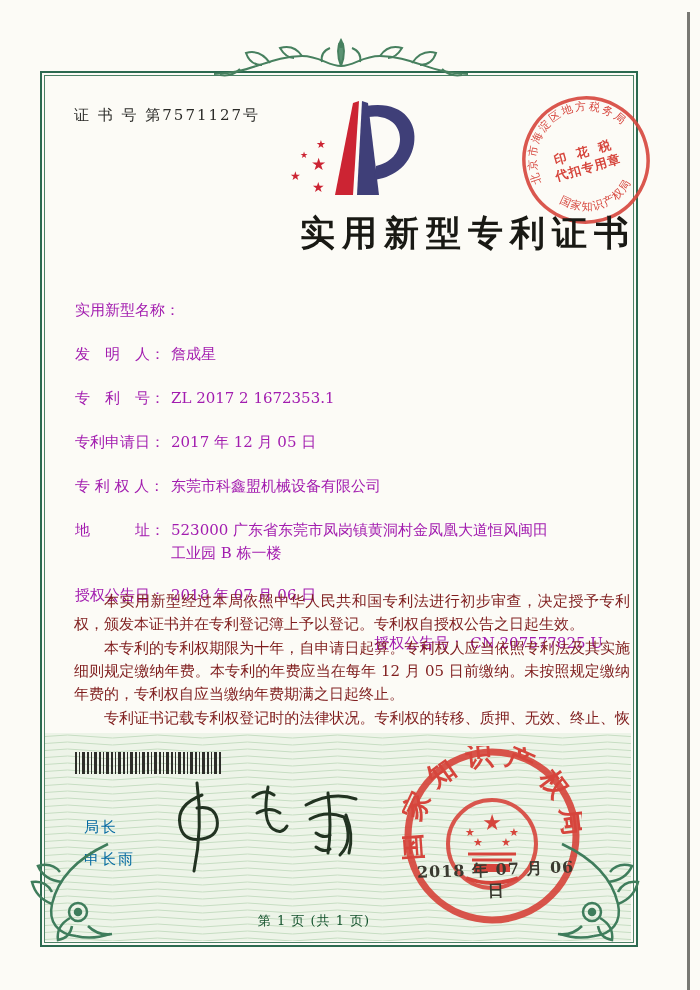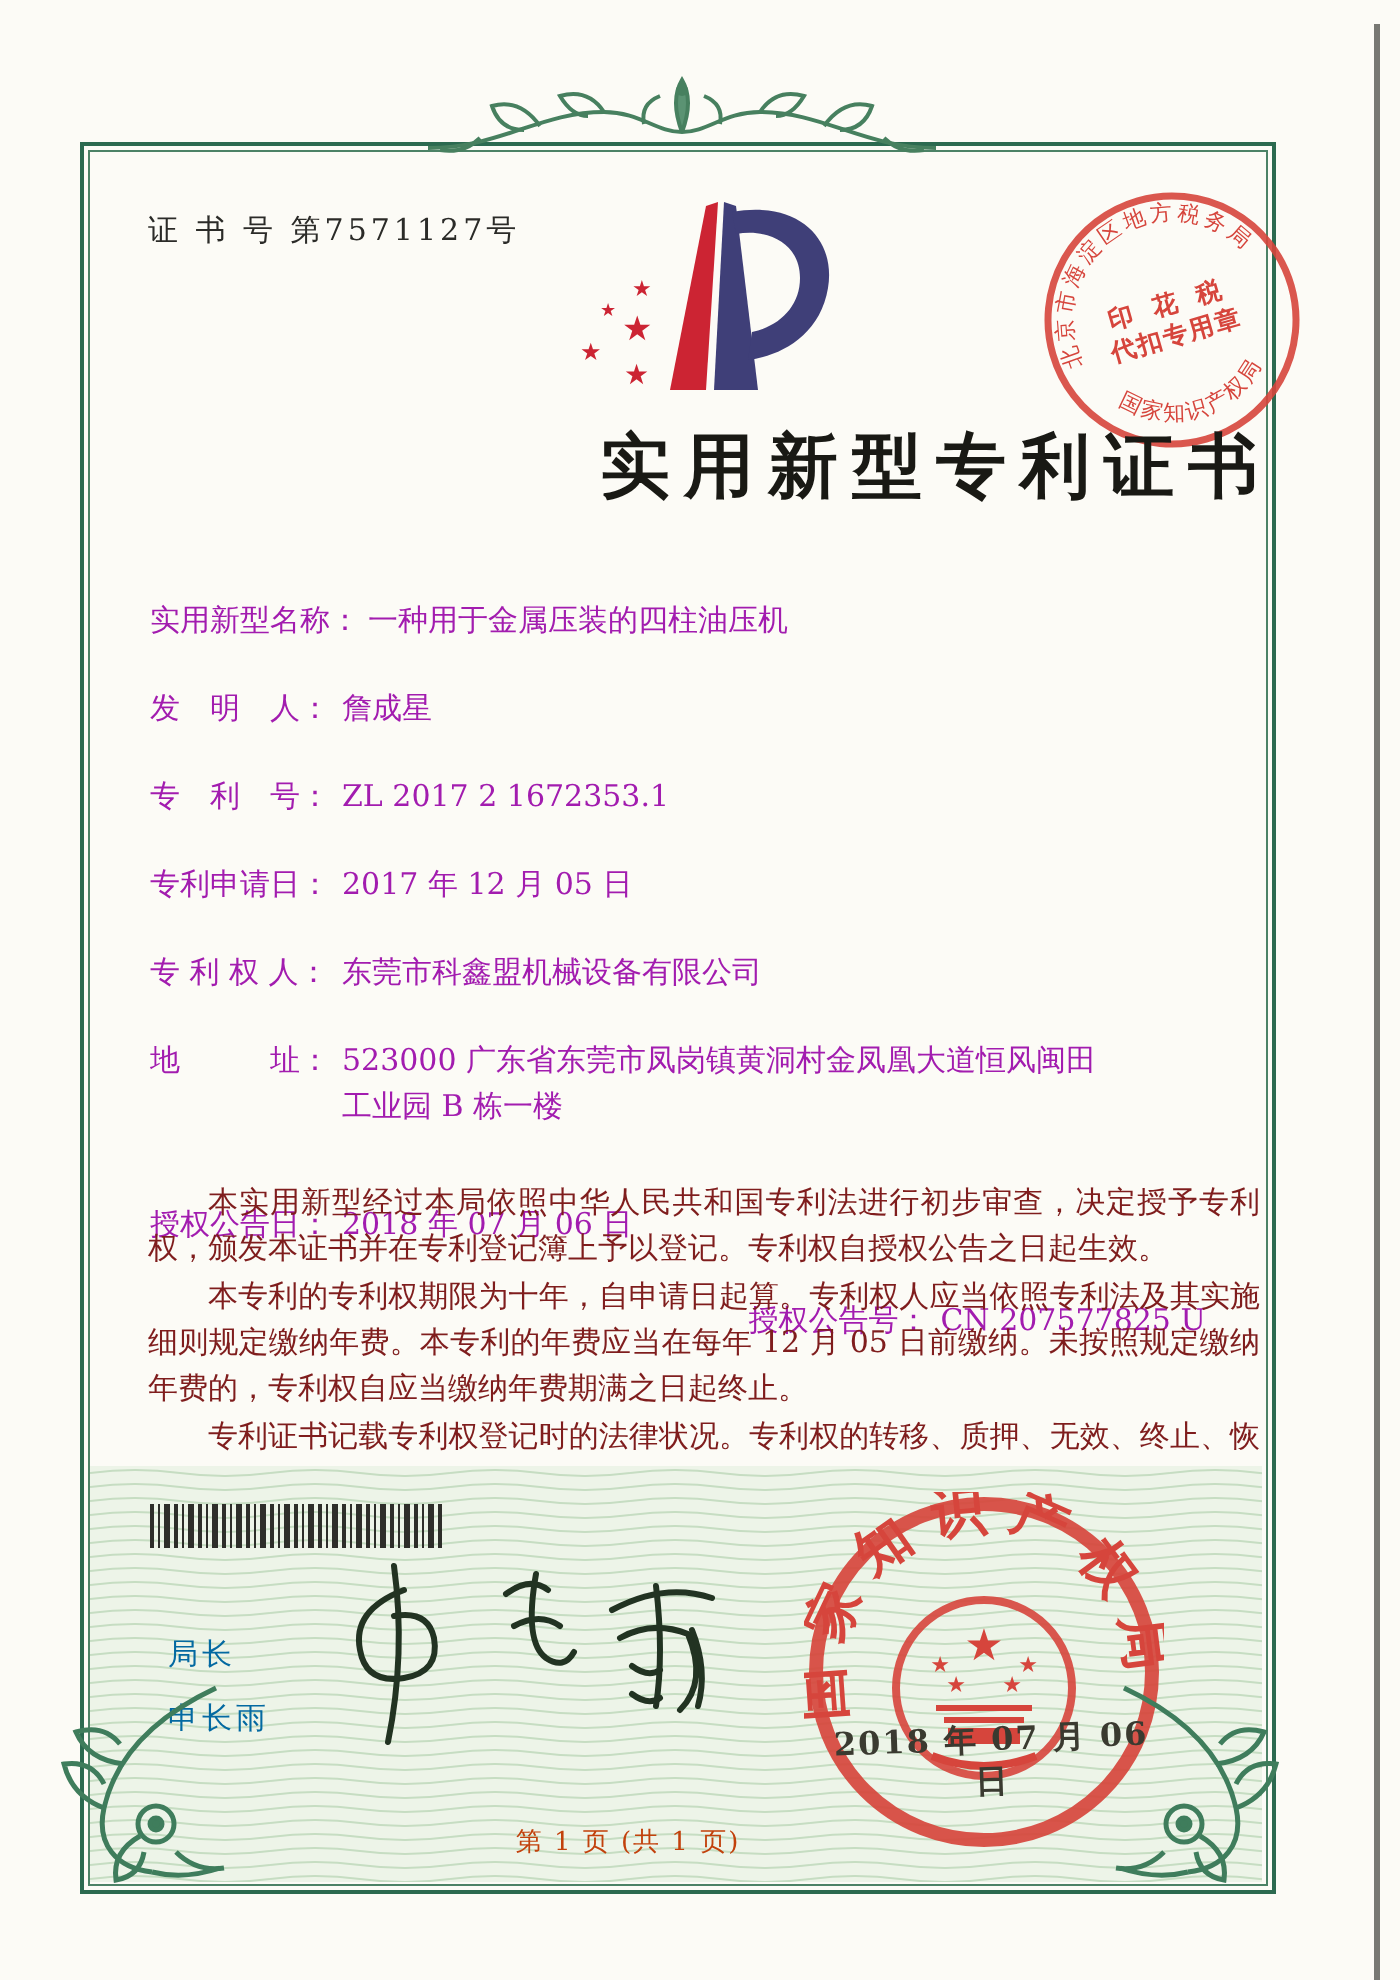--- a/index.html
+++ b/index.html
@@ -12,33 +12,33 @@
   .frame-outer{left:40px;top:71px;width:594px;height:872px;border:2px solid #2c6a50;}
   .frame-inner{position:absolute;left:2px;top:2px;right:2px;bottom:2px;border:1px solid #4c8266;}
   
   .cert-no{left:74px;top:106px;font-size:15px;color:#2b2b28;letter-spacing:2px;}
   .title{left:40px;top:210px;width:596px;text-align:right;font-size:35px;font-weight:bold;color:#191914;letter-spacing:7px;}
   
   .fields{left:75px;top:300px;width:556px;font-size:15px;color:#a21caf;line-height:21px;}
   .frow{display:flex;margin-bottom:23px;}
   .flabel{flex:0 0 92px;white-space:nowrap;}
   .fvalue{margin-left:4px;}
-  .addr2{margin-left:96px;margin-top:2px;margin-bottom:38px;}
+  .addr2{margin-left:96px;margin-top:2px;margin-bottom:21px;}
   .grantrow{display:flex;margin-bottom:0;}
   .grant2{margin-left:58px;display:flex;margin-top:48px;}
   
   .paras{left:74px;top:590px;width:556px;font-size:15px;color:#7f1d1d;line-height:23px;text-align:justify;}
   .paras p{margin:0 0 1px 0;text-indent:2em;}
   
   .band{left:45px;top:733px;width:586px;height:208px;}
   .band svg{display:block;}
   .barcode{left:75px;top:752px;width:147px;height:22px;background:repeating-linear-gradient(90deg,#2e2e2a 0 2px,transparent 2px 4px,#2e2e2a 4px 5px,transparent 5px 7px,#2e2e2a 7px 10px,transparent 10px 12px);}
   .signer{left:84px;top:818px;font-size:15px;color:#0369a1;font-family:"DejaVu Sans","Liberation Sans",sans-serif;}
   .signer div{margin-bottom:13px;letter-spacing:2px;}
-  .footer{left:40px;top:912px;width:548px;text-align:center;font-size:13px;color:#c2410c;letter-spacing:1px;}
+  .footer{left:40px;top:912px;width:548px;text-align:center;font-size:13px;color:#14532d;letter-spacing:1px;}
   
   .tax-stamp{left:518px;top:92px;width:136px;height:136px;transform:rotate(-16deg);}
   
   .main-seal{left:402px;top:746px;width:180px;height:180px;}
   .seal-date{left:412px;top:860px;width:168px;text-align:center;font-size:16px;color:#3a3a30;letter-spacing:1px;transform:rotate(-2deg);font-weight:bold;}
   .logo{left:278px;top:98px;width:150px;height:102px;}
   .ornament-top{left:210px;top:36px;width:262px;height:56px;}
   .flourish-bl{left:18px;top:838px;width:96px;height:104px;}
   .flourish-br{left:556px;top:838px;width:96px;height:104px;transform:scaleX(-1);}
   text{font-family:"DejaVu Serif","Liberation Serif",serif;}
@@ -97,21 +97,20 @@
       <text x="12" y="82" font-size="12" fill="#cc2433">★</text>
       <text x="34" y="94" font-size="14" fill="#cc2433">★</text>
     </svg>
   </div>
 
   <div class="abs title">实用新型专利证书</div>
 
   <div class="abs fields">
     <div class="frow">
       <span class="flabel">实用新型名称：</span>
-      <span class="fvalue">一种用于金属压装的四柱油压机</span>
     </div>
     <div class="frow">
       <span class="flabel">发　明　人：</span>
       <span class="fvalue">詹成星</span>
     </div>
     <div class="frow">
       <span class="flabel">专　利　号：</span>
       <span class="fvalue">ZL 2017 2 1672353.1</span>
     </div>
     <div class="frow">

